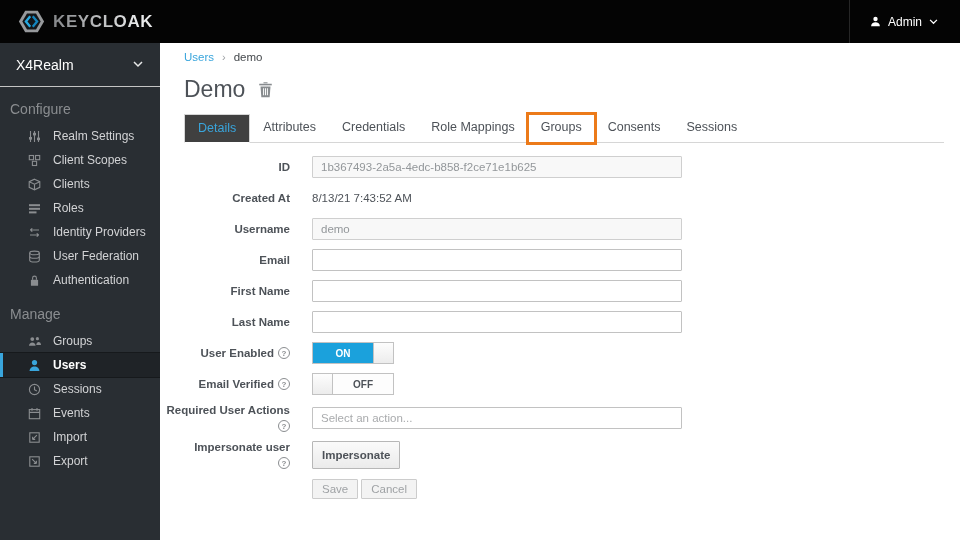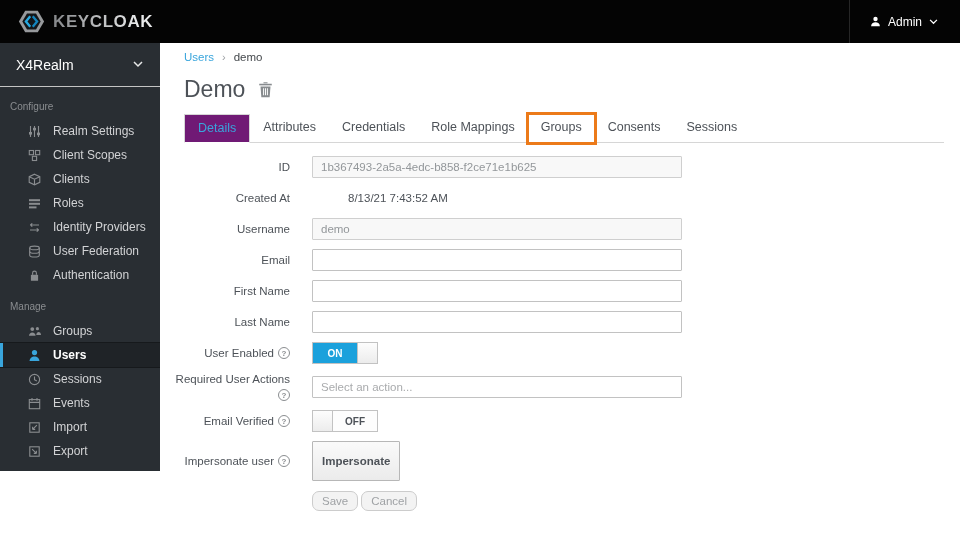--- a/index.html
+++ b/index.html
@@ -11,26 +11,26 @@
     background:#040404; display:flex; align-items:center; justify-content:space-between; }
   .brand { display:flex; align-items:center; gap:8px; padding-left:18px; cursor:pointer; }
   .brand-text { font-size:17px; font-weight:bold; letter-spacing:.6px; color:#c9cbcd;
     background:linear-gradient(90deg,#85878a 0%,#e9eaeb 85%);
     -webkit-background-clip:text; background-clip:text; -webkit-text-fill-color:transparent; }
   .admin-area { display:flex; align-items:center; gap:7px; height:43px;
     border-left:1px solid #262626; padding:0 22px 0 20px; cursor:pointer; }
   .admin-label { color:#fff; font-size:12px; }
 
   
-  .sidebar { position:absolute; top:43px; left:0; width:160px; height:428px;
+  .sidebar { position:absolute; top:43px; left:0; width:160px; height:497px;
     background:#292e33; }
   .realm-row { height:44px; display:flex; align-items:center; justify-content:space-between;
     padding:0 17px 0 16px; border-bottom:1px solid #c4c4c4; cursor:pointer; }
   .realm-name { color:#fefefe; font-size:14px; }
-  .side-section-label { padding:14px 0 7px 10px; font-size:10px; color:#8a8d90; }
+  .side-section-label { padding:14px 0 7px 10px; font-size:14px; color:#8a8d90; }
   .side-item { height:24px; display:flex; align-items:center; gap:12px;
     padding-left:25px; border-left:3px solid transparent; font-size:12px; color:#d2d3d5;
     cursor:pointer; }
   .side-item .sicon { color:#8a8d90; display:inline-flex; width:13px; justify-content:center; }
   .side-item.active { background:#1f2327; border-left-color:#39a5dc; color:#fff;
     box-shadow:0 -1px 0 #16191c, 0 1px 0 #16191c; font-weight:bold; }
   .side-item.active .sicon { color:#39a5dc; }
 
   
   .main { position:absolute; top:43px; left:160px; width:800px; height:497px;
@@ -41,56 +41,56 @@
   .crumb-sep::after { content:"\203A"; }
   .crumb-current { color:#44484c; }
 
   .title-row { margin-top:13px; display:flex; align-items:center; gap:13px; }
   .page-title { font-size:23px; font-weight:400; color:#4d5258; }
   .trash-btn { display:inline-flex; cursor:pointer; }
 
   .tabs { margin-top:11px; display:flex; border-bottom:1px solid #d6d6d6; }
   .tab { padding:0 13px; line-height:27px; font-size:12.5px; color:#4d5258;
     cursor:pointer; margin-bottom:-1px; }
-  .tab.active { color:#39a5dc; background:#701a75; border:1px solid #d6d6d6;
+  .tab.active { color:#39a5dc; background:#404040; border:1px solid #d6d6d6;
     border-bottom-color:#fff; }
   .tab.hl { outline:3px solid #ec7a19; outline-offset:-1px; }
 
   
   .form { margin-top:13px; }
   .frow { display:flex; align-items:center; margin-bottom:9px; min-height:22px; }
   .flabel { width:106px; display:flex; flex-wrap:wrap; justify-content:flex-end;
     align-items:center; column-gap:4px; row-gap:4px; text-align:right;
-    font-size:11.5px; font-weight:normal; color:#4d5258; }
+    font-size:11.5px; font-weight:bold; color:#4d5258; }
   .flabel .nw { white-space:nowrap; }
   .fctl { margin-left:22px; display:flex; align-items:flex-end; }
   .tinput { width:370px; height:22px; border:1px solid #c2c2c2; border-radius:1px;
     font-size:11.5px; padding:0 8px; color:#4d5258; font-family:"Liberation Sans",sans-serif; }
   .tinput[readonly] { background:#f8f8f8; color:#93979a; border-color:#cfcfcf; }
   .tinput::placeholder { color:#a9abad; }
-  .static-val { font-size:11.5px; color:#4d5258;margin-left:36px; }
+  .static-val { font-size:11.5px; color:#4d5258; }
   .q { display:inline-flex; width:12px; height:12px; border-radius:50%;
     border:1px solid #8a8d90; color:#8a8d90; font-size:8px; font-weight:bold;
     align-items:center; justify-content:center; cursor:pointer; flex:0 0 auto; }
   .q::after { content:"?"; }
 
-  .toggle { width:66px; height:22px; border:1px solid #c2c2c2; display:flex;
+  .toggle { width:82px; height:22px; border:1px solid #c2c2c2; display:flex;
     cursor:pointer; background:#bef264; }
   .tog-on-label { flex:1; background:#1ba1dc; color:#fff; font-size:10px; font-weight:bold;
     display:flex; align-items:center; justify-content:center; }
   .tog-off-label { flex:1; color:#4d5258; font-size:10px; font-weight:bold;
     display:flex; align-items:center; justify-content:center; background:#fdfdfd; }
   .tog-handle { width:20px; background:linear-gradient(#fdfdfd,#ececec); }
   .toggle.on .tog-handle { border-left:1px solid #c2c2c2; }
   .toggle.off .tog-handle { border-right:1px solid #c2c2c2; }
 
-  .btn { height:40px; padding:0 9px; font-size:11.5px; font-weight:bold; color:#4d5258;
+  .btn { height:28px; padding:0 9px; font-size:11.5px; font-weight:bold; color:#4d5258;
     background:linear-gradient(#fafafa,#ebebeb); border:1px solid #b7b7b7; border-radius:1px;
     cursor:pointer; font-family:"Liberation Sans",sans-serif; }
-  .btn.dim { color:#9fa2a5; background:#f3f3f3; border-color:#cccccc; font-weight:normal; height:20px;border-radius:7px; }
+  .btn.dim { color:#9fa2a5; background:#f3f3f3; border-color:#cccccc; font-weight:normal; height:20px; }
   .btn-gap { margin-left:3px; }
   .row-spacer { margin-top:8px; }
 </style>
 </head>
 <body>
 
 <div class="topbar">
   <div class="brand">
     <span style="display:inline-flex;">
       <svg width="27" height="27" viewBox="0 0 30 30">
@@ -364,41 +364,41 @@
       <div class="fctl">
         <div class="toggle on">
           <span class="tog-on-label">ON</span>
           <span class="tog-handle"></span>
         </div>
       </div>
     </div>
 
     <div class="frow">
       <div class="flabel">
-        <span class="nw">Required User Actions</span>
-        <span class="q"></span>
-      </div>
-      <div class="fctl">
-          <input class="tinput" placeholder="Select an action..." style="">
-        </div>
-    </div>
-
-    <div class="frow">
-      <div class="flabel">
         <span class="nw">Email Verified</span>
         <span class="q"></span>
       </div>
       <div class="fctl">
         <div class="toggle off">
           <span class="tog-handle"></span>
           <span class="tog-off-label">OFF</span>
         </div>
       </div>
     </div>
 
+    <div class="frow">
+      <div class="flabel">
+        <span class="nw">Required User Actions</span>
+        <span class="q"></span>
+      </div>
+      <div class="fctl">
+          <input class="tinput" placeholder="Select an action..." style="">
+        </div>
+    </div>
+
     <div class="frow row-spacer">
       <div class="flabel">
         <span class="nw">Impersonate user</span>
         <span class="q"></span>
       </div>
       <div class="fctl">
           <button class="btn">Impersonate</button>
         </div>
     </div>
 

